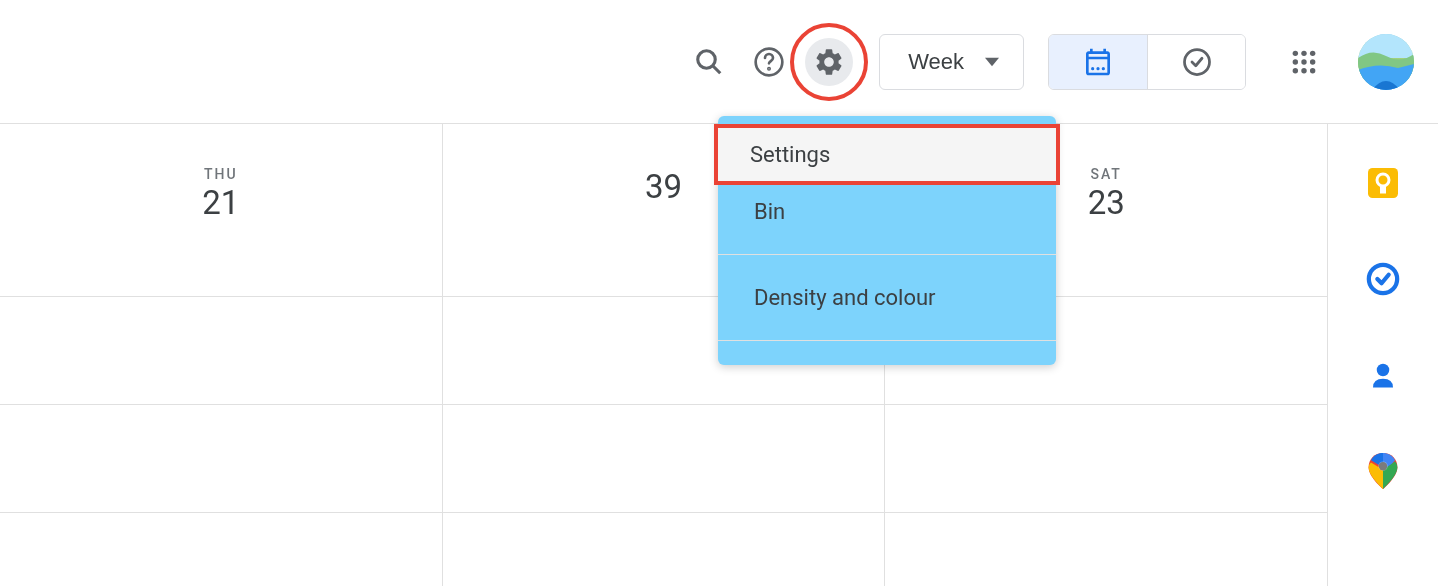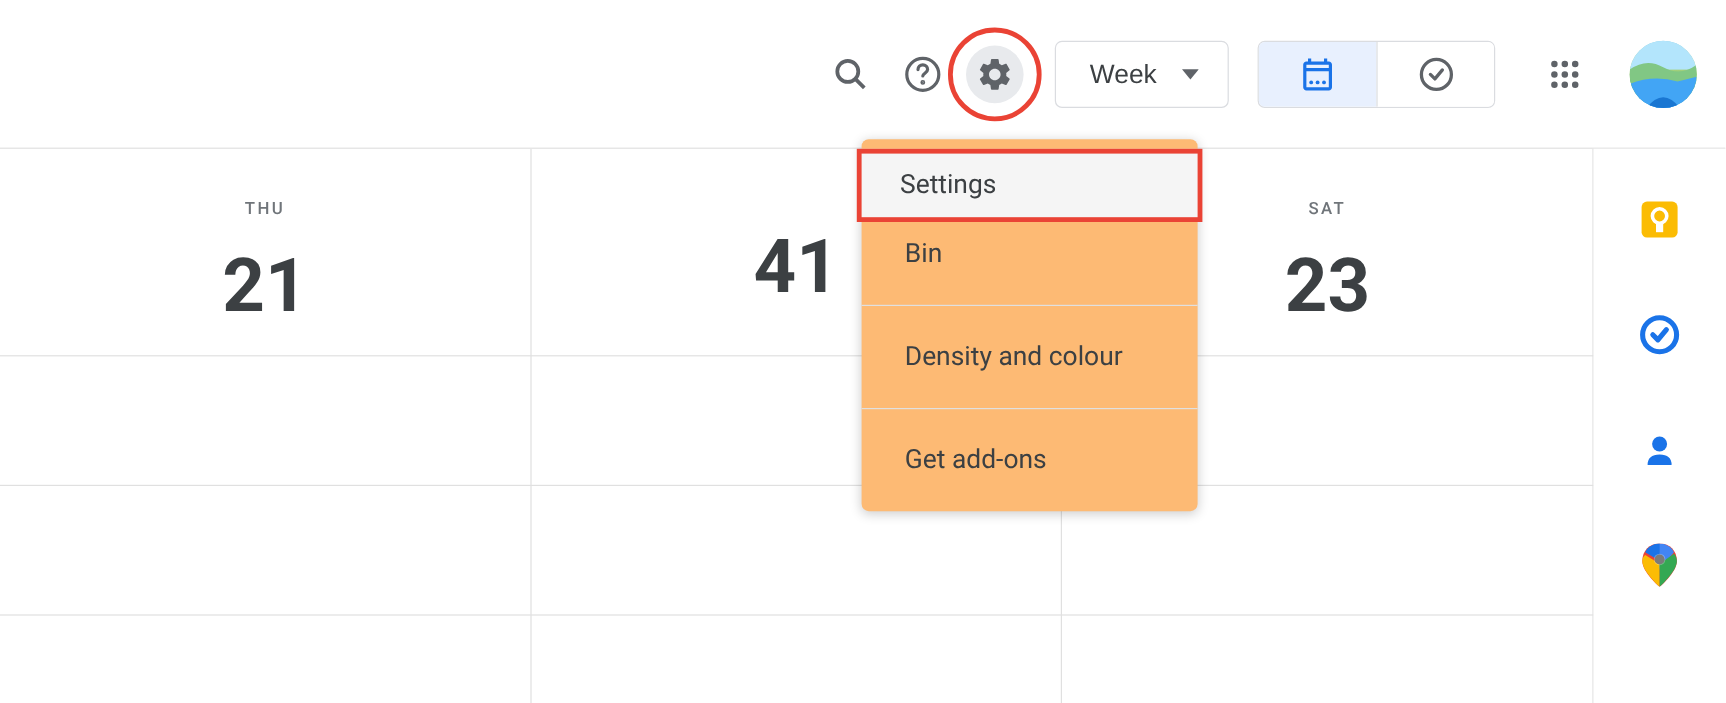--- a/index.html
+++ b/index.html
@@ -126,40 +126,40 @@
       text-align: center;
       padding-top: 42px;
     }
     .day-name {
       font-size: 14px;
       font-weight: 500;
       color: #70757a;
       letter-spacing: 2px;
     }
     .day-number {
-      font-size: 62px;
+      font-size: 33px;
       color: #3c4043;
-      margin-top: 20px;
-      font-weight: 700;
+      margin-top: 1px;
+      font-weight: 400;
     }
     .time-row {
       position: absolute;
       left: 0;
       right: 110px;
       border-top: 1px solid #e0e0e0;
     }
     .time-row-1 { top: 296px; }
     .time-row-2 { top: 404px; }
     .time-row-3 { top: 512px; }
     .dropdown-menu {
       position: absolute;
       top: 116px;
       left: 718px;
-      width: 280px;
-      background: #fdba74;
+      width: 338px;
+      background: #7dd3fc;
       border-radius: 6px;
       box-shadow: 0 2px 10px rgba(0,0,0,0.2);
       z-index: 10;
       padding: 12px 0;
     }
     .menu-item {
       padding: 18px 36px;
       font-size: 22px;
       color: #3c4043;
       cursor: pointer;
@@ -273,21 +273,21 @@
 
 <div class="calendar-grid">
   <div class="day-col">
     <div class="day-header">
       <div class="day-name">THU</div>
       <div class="day-number">21</div>
     </div>
   </div>
   <div class="day-col">
     <div class="day-header">
-      <div class="day-number">41</div>
+      <div class="day-number">39</div>
     </div>
   </div>
   <div class="day-col">
     <div class="day-header">
       <div class="day-name">SAT</div>
       <div class="day-number">23</div>
     </div>
   </div>
 </div>
 
@@ -296,23 +296,20 @@
     <span>Settings</span>
   </div>
   <div class="menu-item">
     <span>Bin</span>
   </div>
   <div class="menu-divider"></div>
   <div class="menu-item">
     <span>Density and colour</span>
   </div>
   <div class="menu-divider"></div>
-  <div class="menu-item">
-    <span>Get add-ons</span>
-  </div>
 </div>
 
 <div class="side-panel">
   <div class="side-icon">
     <svg width="36" height="36" viewBox="0 0 24 24">
       <rect x="2" y="2" width="20" height="20" rx="3" fill="#fbbc04"></rect>
       <circle cx="12" cy="10" r="4" fill="none" stroke="#fff" stroke-width="2"></circle>
       <rect x="10" y="14" width="4" height="5" fill="#fff"></rect>
     </svg>
   </div>

